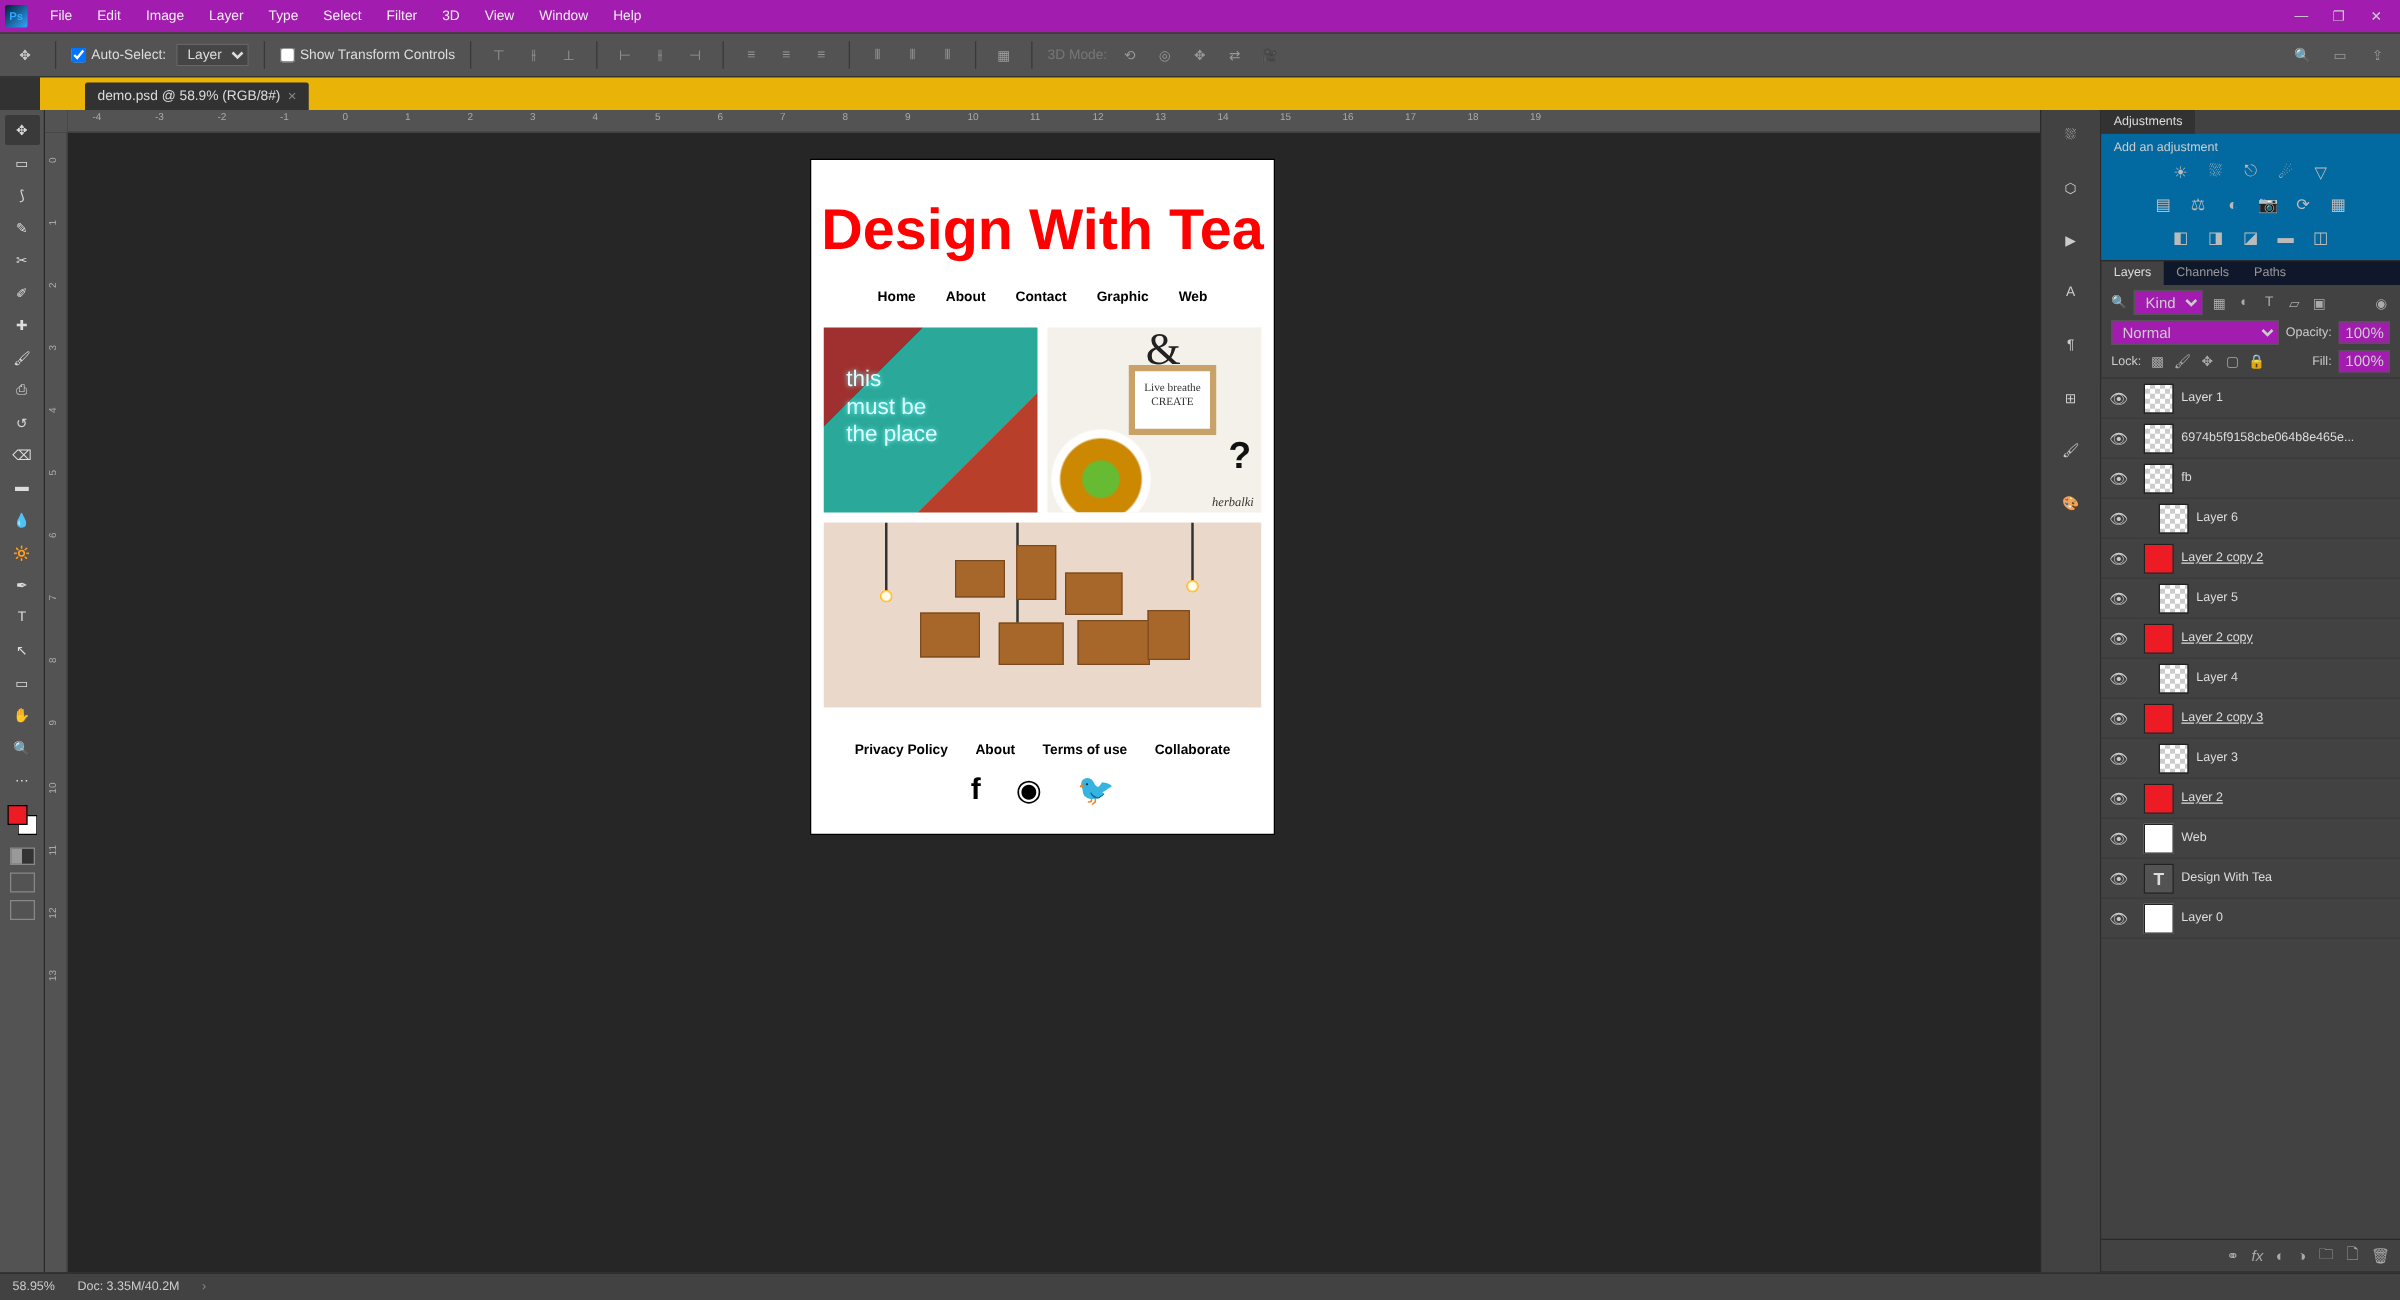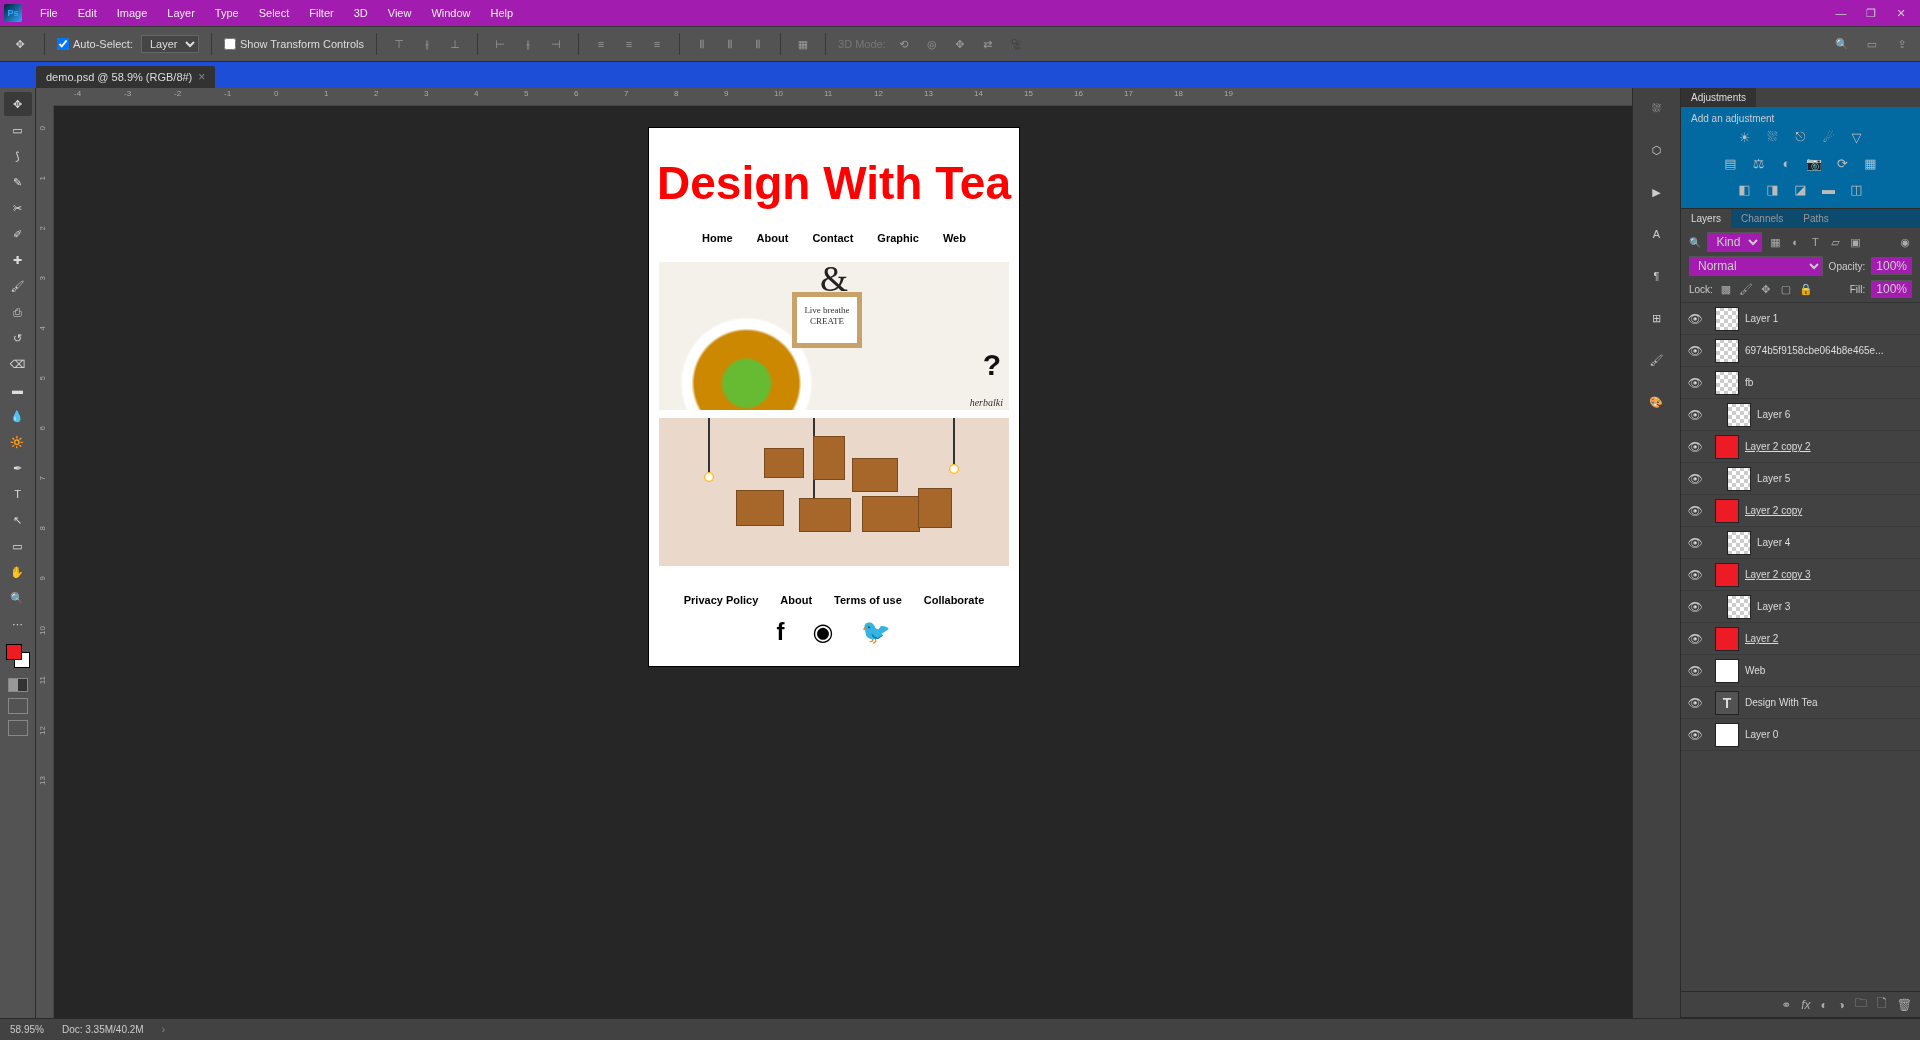--- a/index.html
+++ b/index.html
@@ -16,21 +16,21 @@
 .optbar { height:36px; background:#535353; border-top:1px solid #383838; border-bottom:1px solid #2a2a2a; display:flex; align-items:center; padding:0 8px; gap:8px; }
 .optbar .sep { width:1px; height:22px; background:#383838; margin:0 4px; }
 .optbar .tool-icon { width:24px; height:24px; display:flex; align-items:center; justify-content:center; }
 .optbar label { display:flex; align-items:center; gap:4px; color:#ddd; }
 .optbar input[type=checkbox]{ width:12px; height:12px; }
 .optbar select { background:#454545; border:1px solid #666; color:#ddd; font-size:11px; padding:1px 4px; }
 .optbar .ico { width:20px; height:20px; display:flex; align-items:center; justify-content:center; color:#999; }
 .optbar .right { margin-left:auto; display:flex; gap:10px; }
 
 
-.tabbar { height:26px; background:#1d4ed8; display:flex; align-items:flex-end; padding-left:36px; }
+.tabbar { height:26px; background:#eab308; display:flex; align-items:flex-end; padding-left:36px;margin-left:32px; }
 .tab { background:#323232; padding:4px 10px; font-size:11px; color:#ddd; display:flex; align-items:center; gap:6px; border-top-left-radius:2px; border-top-right-radius:2px; }
 .tab .close { color:#888; font-size:12px; }
 
 
 .workspace { display:flex; height:calc(100% - 26px - 36px - 26px - 22px); }
 
 
 .tools { width:36px; background:#535353; border-right:1px solid #2a2a2a; display:flex; flex-direction:column; align-items:center; padding-top:4px; gap:2px; }
 .tools .tool { width:28px; height:24px; display:flex; align-items:center; justify-content:center; color:#ddd; border-radius:2px; position:relative; }
 .tools .tool.active { background:#3a3a3a; }
@@ -77,21 +77,21 @@
 .right-stack .ic { width:24px; height:24px; display:flex; align-items:center; justify-content:center; color:#ccc; }
 
 
 .panels { width:240px; background:#424242; display:flex; flex-direction:column; border-left:1px solid #2a2a2a; }
 .panel { border-bottom:1px solid #2a2a2a; }
 .panel .panel-tab { background:#323232; font-size:10px; padding:4px 10px; display:inline-block; color:#ddd; }
 .panel .panel-body { background:#0369a1; padding:6px 10px; font-size:10px; color:#ccc; }
 .adjust-row { display:flex; gap:10px; justify-content:center; padding:4px 0; }
 .adjust-row .adj { width:18px; height:18px; display:flex; align-items:center; justify-content:center; color:#bbb; font-size:13px; }
 .panel.flex-fill { flex:1; display:flex; flex-direction:column; min-height:0; }
-.layer-tabs { display:flex; background:#0c4a6e; }
+.layer-tabs { display:flex; background:#0f172a; }
 .layer-tabs .lt { padding:4px 10px; font-size:10px; color:#999; }
 .layer-tabs .lt.active { background:#424242; color:#ddd; }
 .layer-controls { padding:4px 8px; display:flex; flex-direction:column; gap:4px; border-bottom:1px solid #333; }
 .lc-row { display:flex; align-items:center; gap:6px; font-size:10px; }
 .lc-row select, .lc-row .field { background:#a21caf; border:1px solid #555; color:#ccc; font-size:12px; padding:1px 4px; }
 .lc-row .field { min-width:34px; text-align:right; }
 .lc-row .mini-ic { width:14px; height:14px; color:#aaa; display:flex; align-items:center; justify-content:center; font-size:11px; }
 .layers { flex:1; overflow-y:auto; background:#424242; }
 .layer { display:flex; align-items:center; height:32px; border-bottom:1px solid #3a3a3a; padding-right:6px; }
 .layer .eye { width:28px; text-align:center; color:#ccc; font-size:12px; }
@@ -264,20 +264,27 @@
     <div class="doc">
       <div class="title">Design With Tea</div>
       <div class="nav" id="doc-nav">
           <span>Home</span>
           <span>About</span>
           <span>Contact</span>
           <span>Graphic</span>
           <span>Web</span>
         </div>
       <div class="row2">
+        <div class="card cardA">
+          <div class="neon">
+            <div>this</div>
+            <div>must be</div>
+            <div>the place</div>
+          </div>
+        </div>
         <div class="card cardB">
           <div class="amp">&amp;</div>
           <div class="frame">Live
 breathe
 CREATE</div>
           <div class="q">?</div>
           <div class="herb">herbalki</div>
         </div>
       </div>
       <div class="row3">

